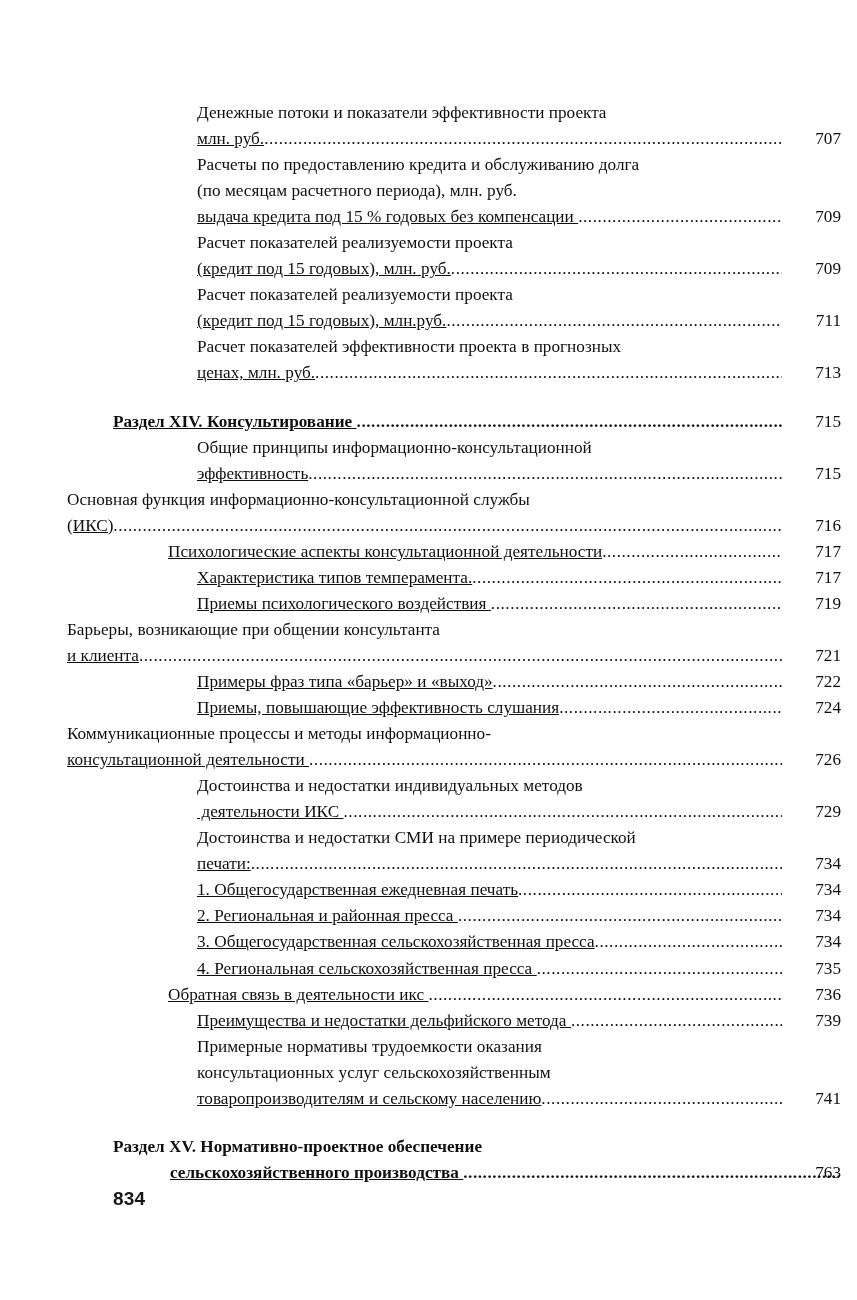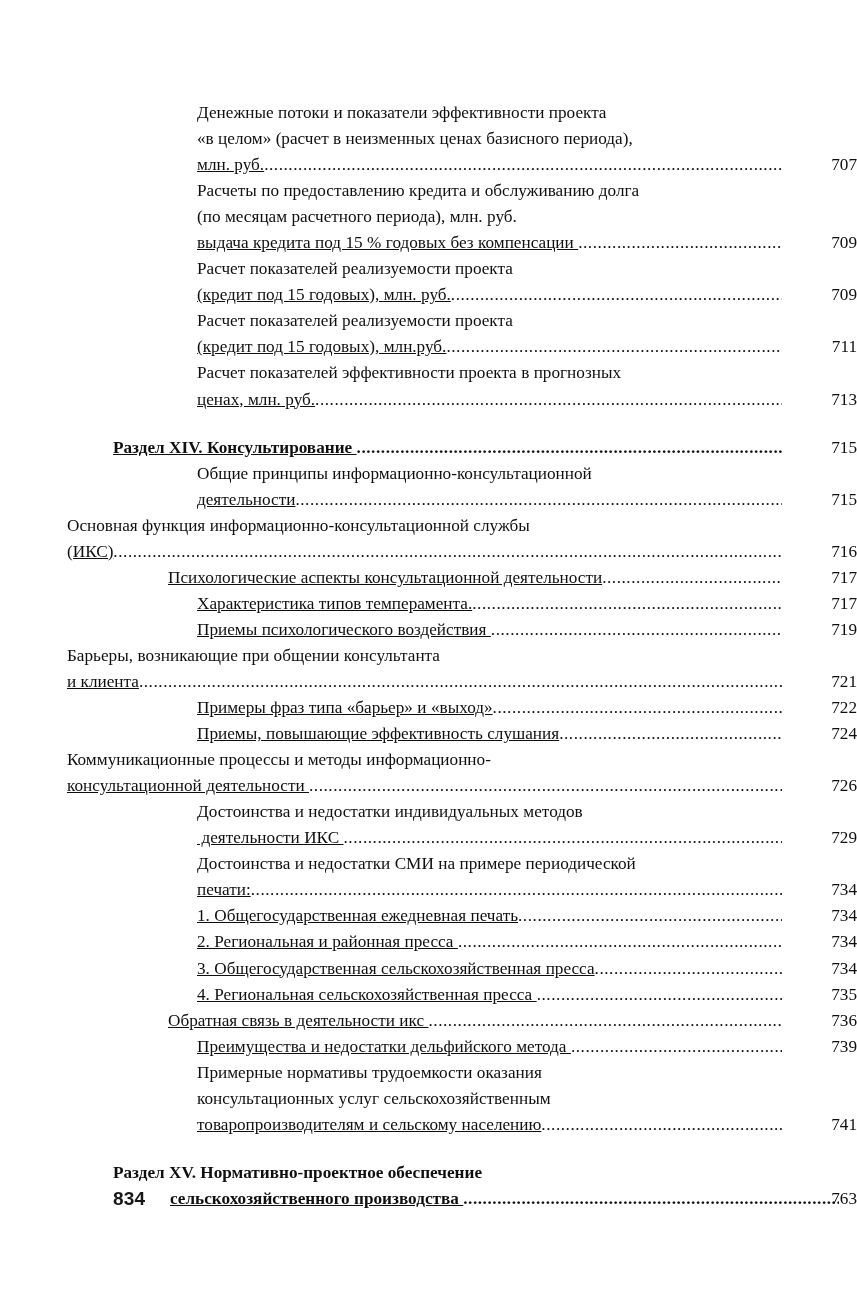--- a/index.html
+++ b/index.html
@@ -32,21 +32,21 @@
     text-align: left;
     word-spacing: 0.1px;
   }
 
   .entry .pageno {
     position: absolute;
     right: 0;
     bottom: 0;
     width: 75px;
     text-align: right;
-    padding-right: 0;
+    padding-right: 16px;
     font-size: 17.2px;
     line-height: 26.05px;
     white-space: pre;
   }
 
   
   .leader {
     display: inline-block;
     overflow: hidden;
     white-space: nowrap;
@@ -109,21 +109,20 @@
     letter-spacing: 0.2px;
     color: #181718;
   }
 </style>
 </head>
 <body>
 
 <div id="toc" style="padding-top: 100px;">
     <div class="entry lv3">
       <div class="line">Денежные потоки и показатели эффективности проекта</div>
-      <div class="line">«в целом» (расчет в неизменных ценах базисного периода),</div>
       <div class="lastline">
         <span class="txt">млн. руб.</span>
         <span class="leader"></span>
       </div>
       <span class="pageno"> 707</span>
     </div>
     <div class="entry lv3">
       <div class="line">Расчеты по предоставлению кредита и обслуживанию долга</div>
       <div class="line">(по месяцам расчетного периода), млн. руб.</div>
       <div class="lastline">
@@ -159,21 +158,21 @@
     <div class="entry lv0 bold gap-before">
       <div class="lastline">
         <span class="txt">Раздел XIV. Консультирование </span>
         <span class="leader"></span>
       </div>
       <span class="pageno">715</span>
     </div>
     <div class="entry lv3">
       <div class="line">Общие принципы информационно-консультационной</div>
       <div class="lastline">
-        <span class="txt">деятельности</span>
+        <span class="txt">эффективность</span>
         <span class="leader"></span>
       </div>
       <span class="pageno">715</span>
     </div>
     <div class="entry lv1">
       <div class="line">Основная функция информационно-консультационной службы</div>
       <div class="lastline">
         <span class="txt">(ИКС)</span>
         <span class="leader"></span>
       </div>

